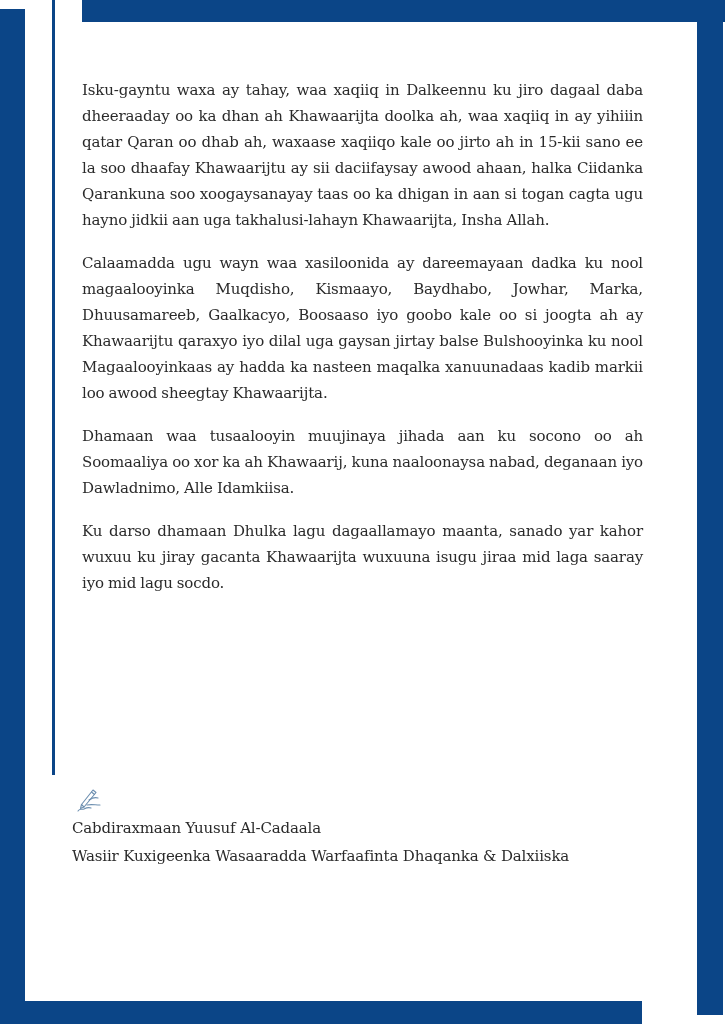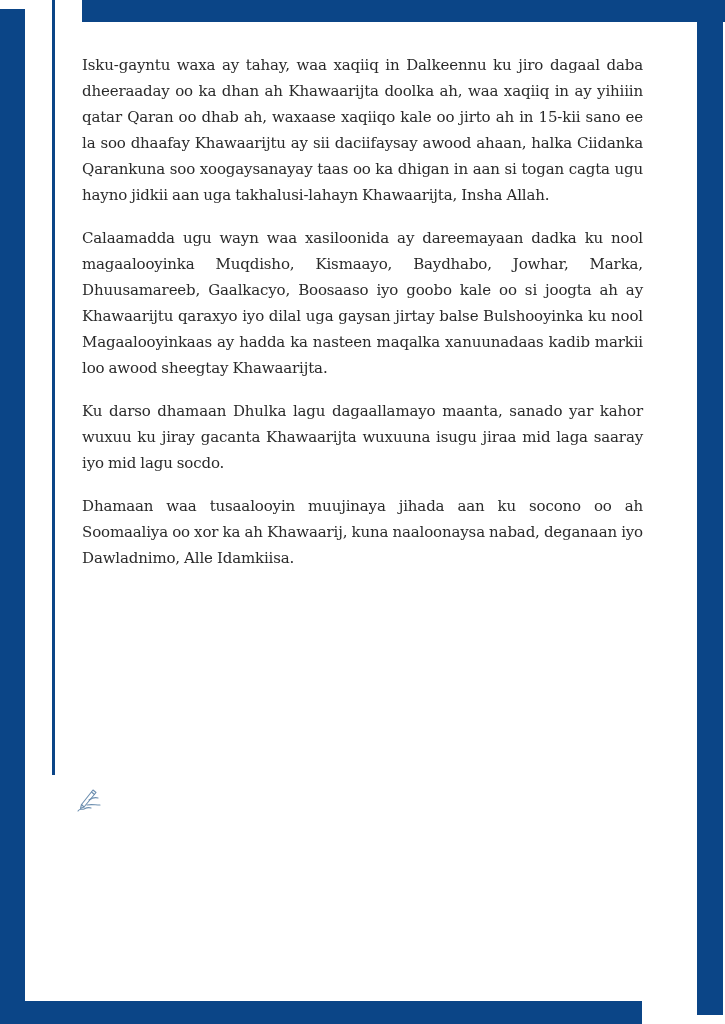--- a/index.html
+++ b/index.html
@@ -10,21 +10,21 @@
     color: #2a2a2a;
   }
   .bar { position: absolute; background: #0b4587; }
   .bar-left-thick { left: 0; top: 9px; width: 25px; bottom: 0; }
   .bar-left-thin { left: 52px; top: 0; width: 3px; height: 775px; }
   .bar-top { left: 82px; top: 0; right: 0; height: 22px; }
   .bar-right { left: 697px; top: 0; width: 26px; height: 1015px; }
   .bar-bottom { left: 0; top: 1001px; width: 642px; height: 23px; }
 
   .content {
-    position: absolute; left: 82px; top: 52px; width: 561px;
+    position: absolute; left: 82px; top: 77px; width: 561px;
     font-size: 15px; line-height: 26px; text-align: justify;
     letter-spacing: -0.15px; word-spacing: -0.5px;
   }
   .content p { margin: 0 0 17px 0; }
 
   .signature {
     position: absolute; left: 72px; top: 788px;
     font-size: 15px; line-height: 28px; letter-spacing: -0.15px;
   }
   .sig-icon { width: 30px; height: 26px; display: block; margin-left: 2px; margin-bottom: 0px; }
@@ -34,28 +34,30 @@
 
 <div class="bar bar-left-thick"></div>
 <div class="bar bar-left-thin"></div>
 <div class="bar bar-top"></div>
 <div class="bar bar-right"></div>
 <div class="bar bar-bottom"></div>
 
 <div class="content">
   <p>Isku-gayntu waxa ay tahay, waa xaqiiq in Dalkeennu ku jiro dagaal daba dheeraaday oo ka dhan ah Khawaarijta doolka ah, waa xaqiiq in ay yihiiin qatar Qaran oo dhab ah, waxaase xaqiiqo kale oo jirto ah in 15-kii sano ee la soo dhaafay Khawaarijtu ay sii daciifaysay awood ahaan, halka Ciidanka Qarankuna soo xoogaysanayay taas oo ka dhigan in aan si togan cagta ugu hayno jidkii aan uga takhalusi-lahayn Khawaarijta, Insha Allah.</p>
   <p>Calaamadda ugu wayn waa xasiloonida ay dareemayaan dadka ku nool magaalooyinka Muqdisho, Kismaayo, Baydhabo, Jowhar, Marka, Dhuusamareeb, Gaalkacyo, Boosaaso iyo goobo kale oo si joogta ah ay Khawaarijtu qaraxyo iyo dilal uga gaysan jirtay balse Bulshooyinka ku nool Magaalooyinkaas ay hadda ka nasteen maqalka xanuunadaas kadib markii loo awood sheegtay Khawaarijta.</p>
+  <p>Dhamaan waa tusaalooyin muujinaya jihada aan ku socono oo ah Soomaaliya oo xor ka ah Khawaarij, kuna naaloonaysa nabad, deganaan iyo Dawladnimo, Alle Idamkiisa.</p>
   <p>Ku darso dhamaan Dhulka lagu dagaallamayo maanta, sanado yar kahor wuxuu ku jiray gacanta Khawaarijta wuxuuna isugu jiraa mid laga saaray iyo mid lagu socdo.</p>
-  <p>Dhamaan waa tusaalooyin muujinaya jihada aan ku socono oo ah Soomaaliya oo xor ka ah Khawaarij, kuna naaloonaysa nabad, deganaan iyo Dawladnimo, Alle Idamkiisa.</p>
 </div>
 
 <div class="signature">
   <svg class="sig-icon" viewBox="0 0 30 26">
     <g fill="none" stroke="#6d8fb0" stroke-width="1.1" stroke-linecap="round" stroke-linejoin="round">
       <path d="M19 2 L22 4.5 L10 19 L6.5 20.5 L7.5 16.5 Z"></path>
       <path d="M17.5 4 L20.5 6.5"></path>
       <path d="M7.5 16.5 L10 19"></path>
       <path d="M4 23 C6 20, 8 22, 10 21 S14 19, 17 20"></path>
       <path d="M15 12 C18 10, 21 9, 24 10"></path>
       <path d="M13 17 C17 16, 21 17, 26 17"></path>
     </g>
   </svg>
+  <div>Cabdiraxmaan Yuusuf Al-Cadaala</div>
+  <div>Wasiir Kuxigeenka Wasaaradda Warfaafinta Dhaqanka &amp; Dalxiiska</div>
 </div>
 
 </body></html>

